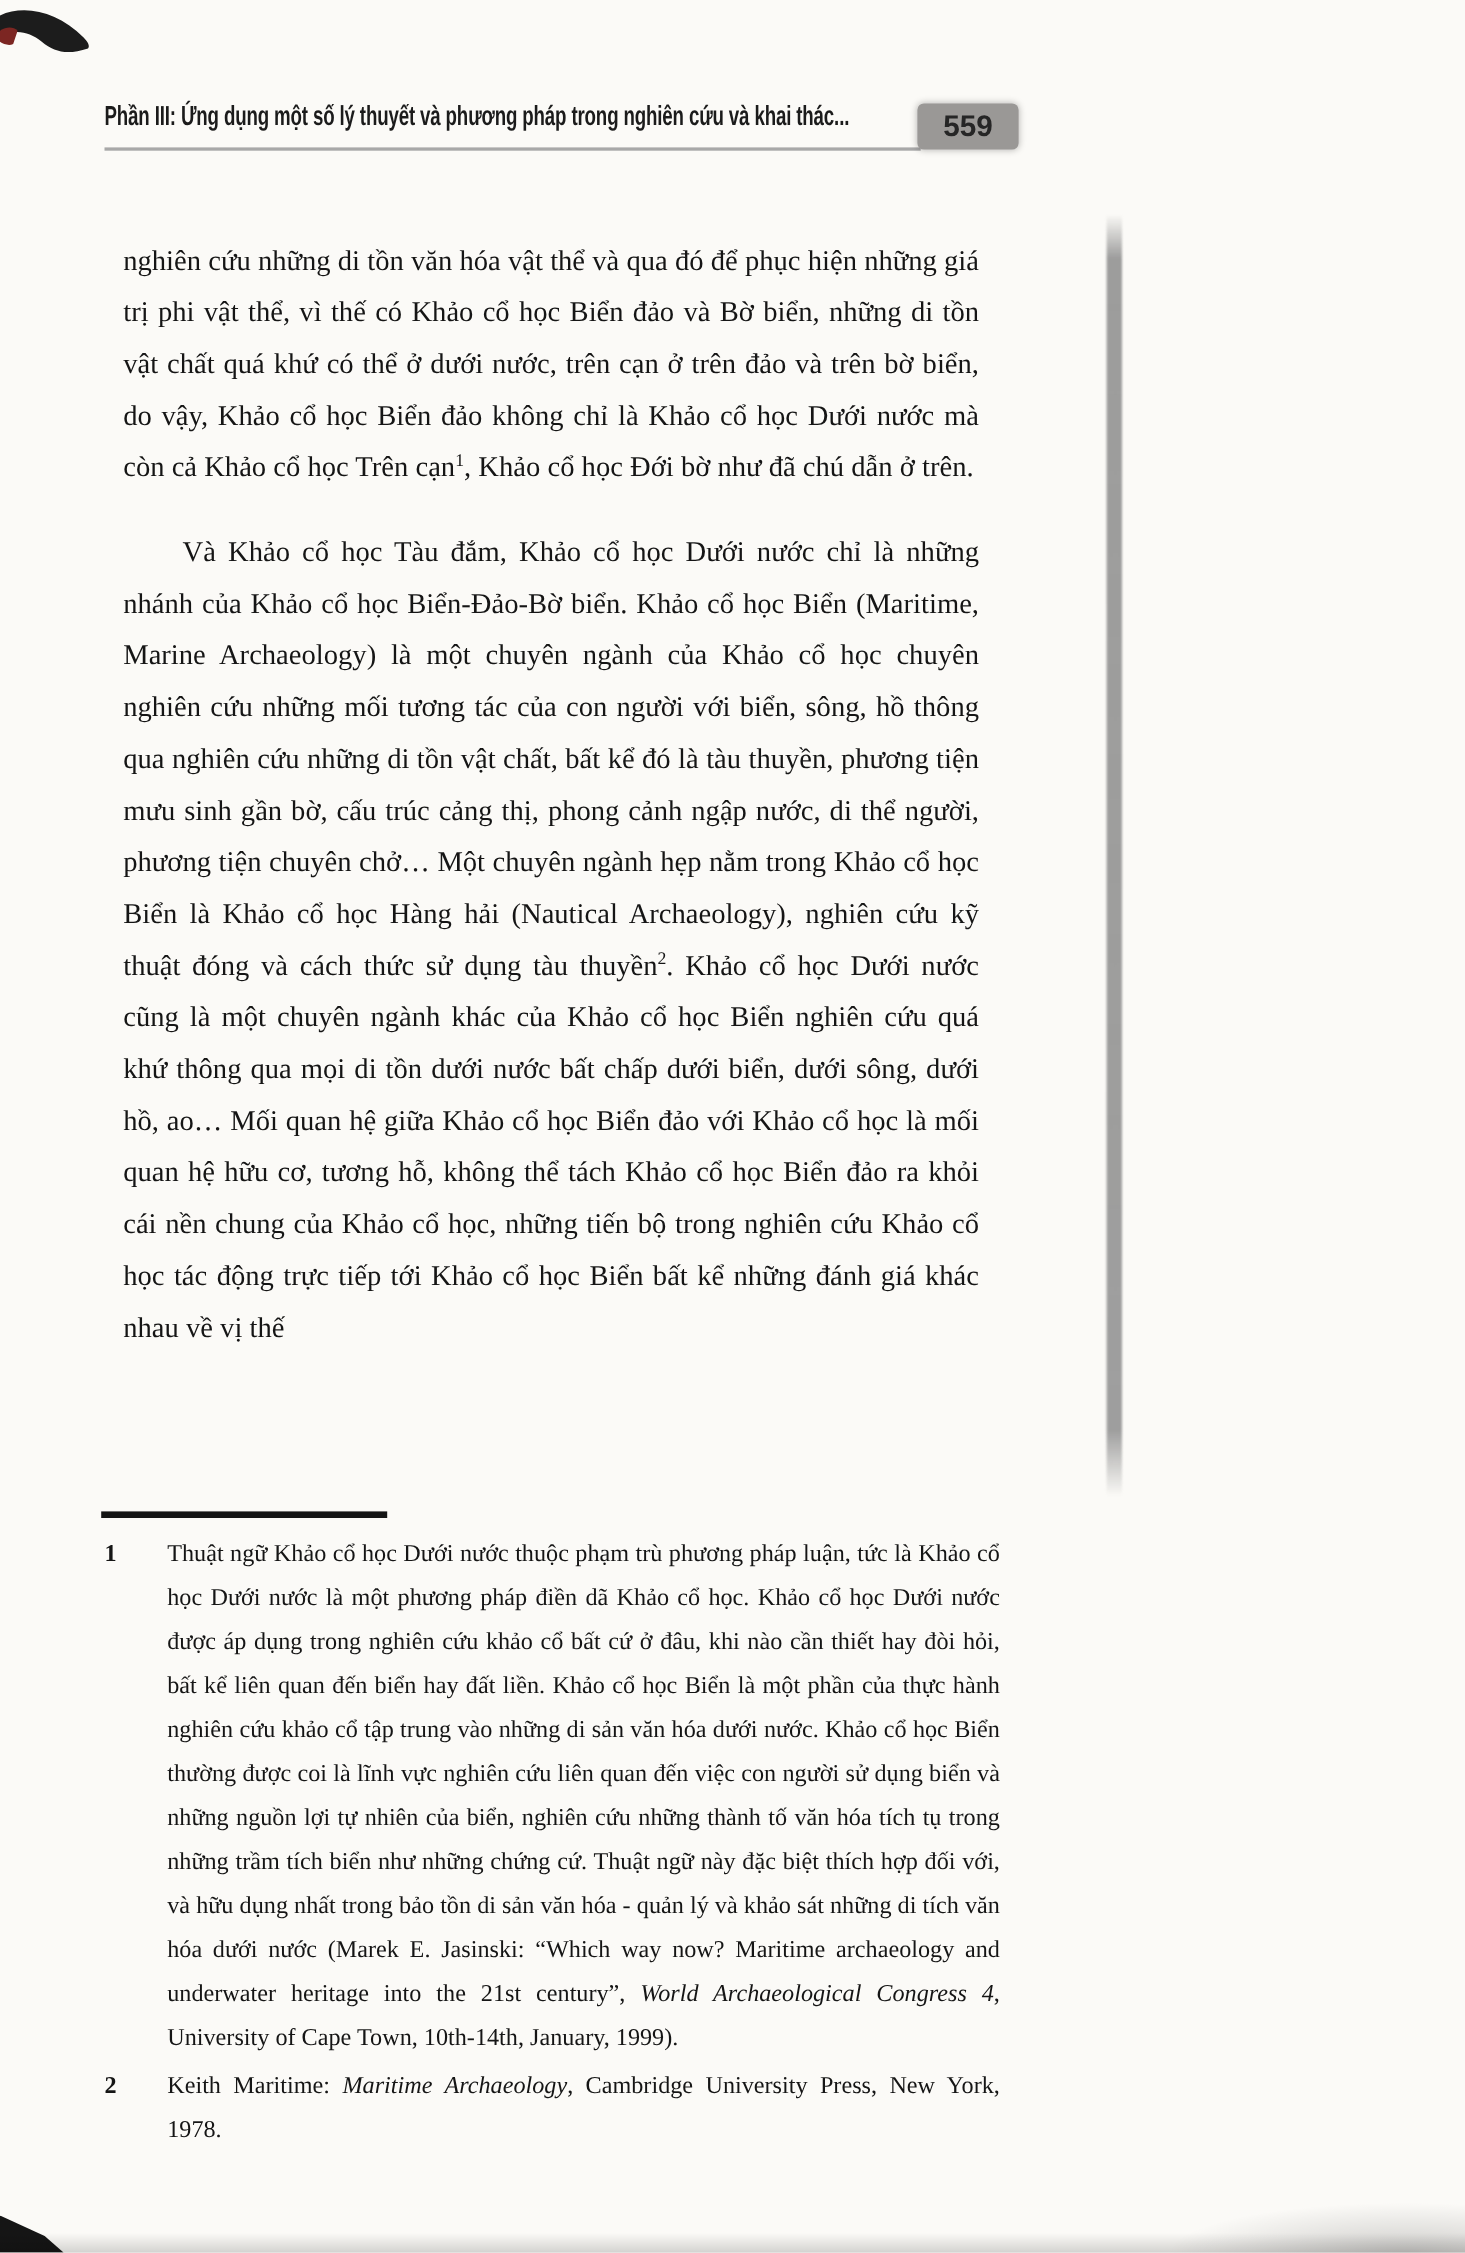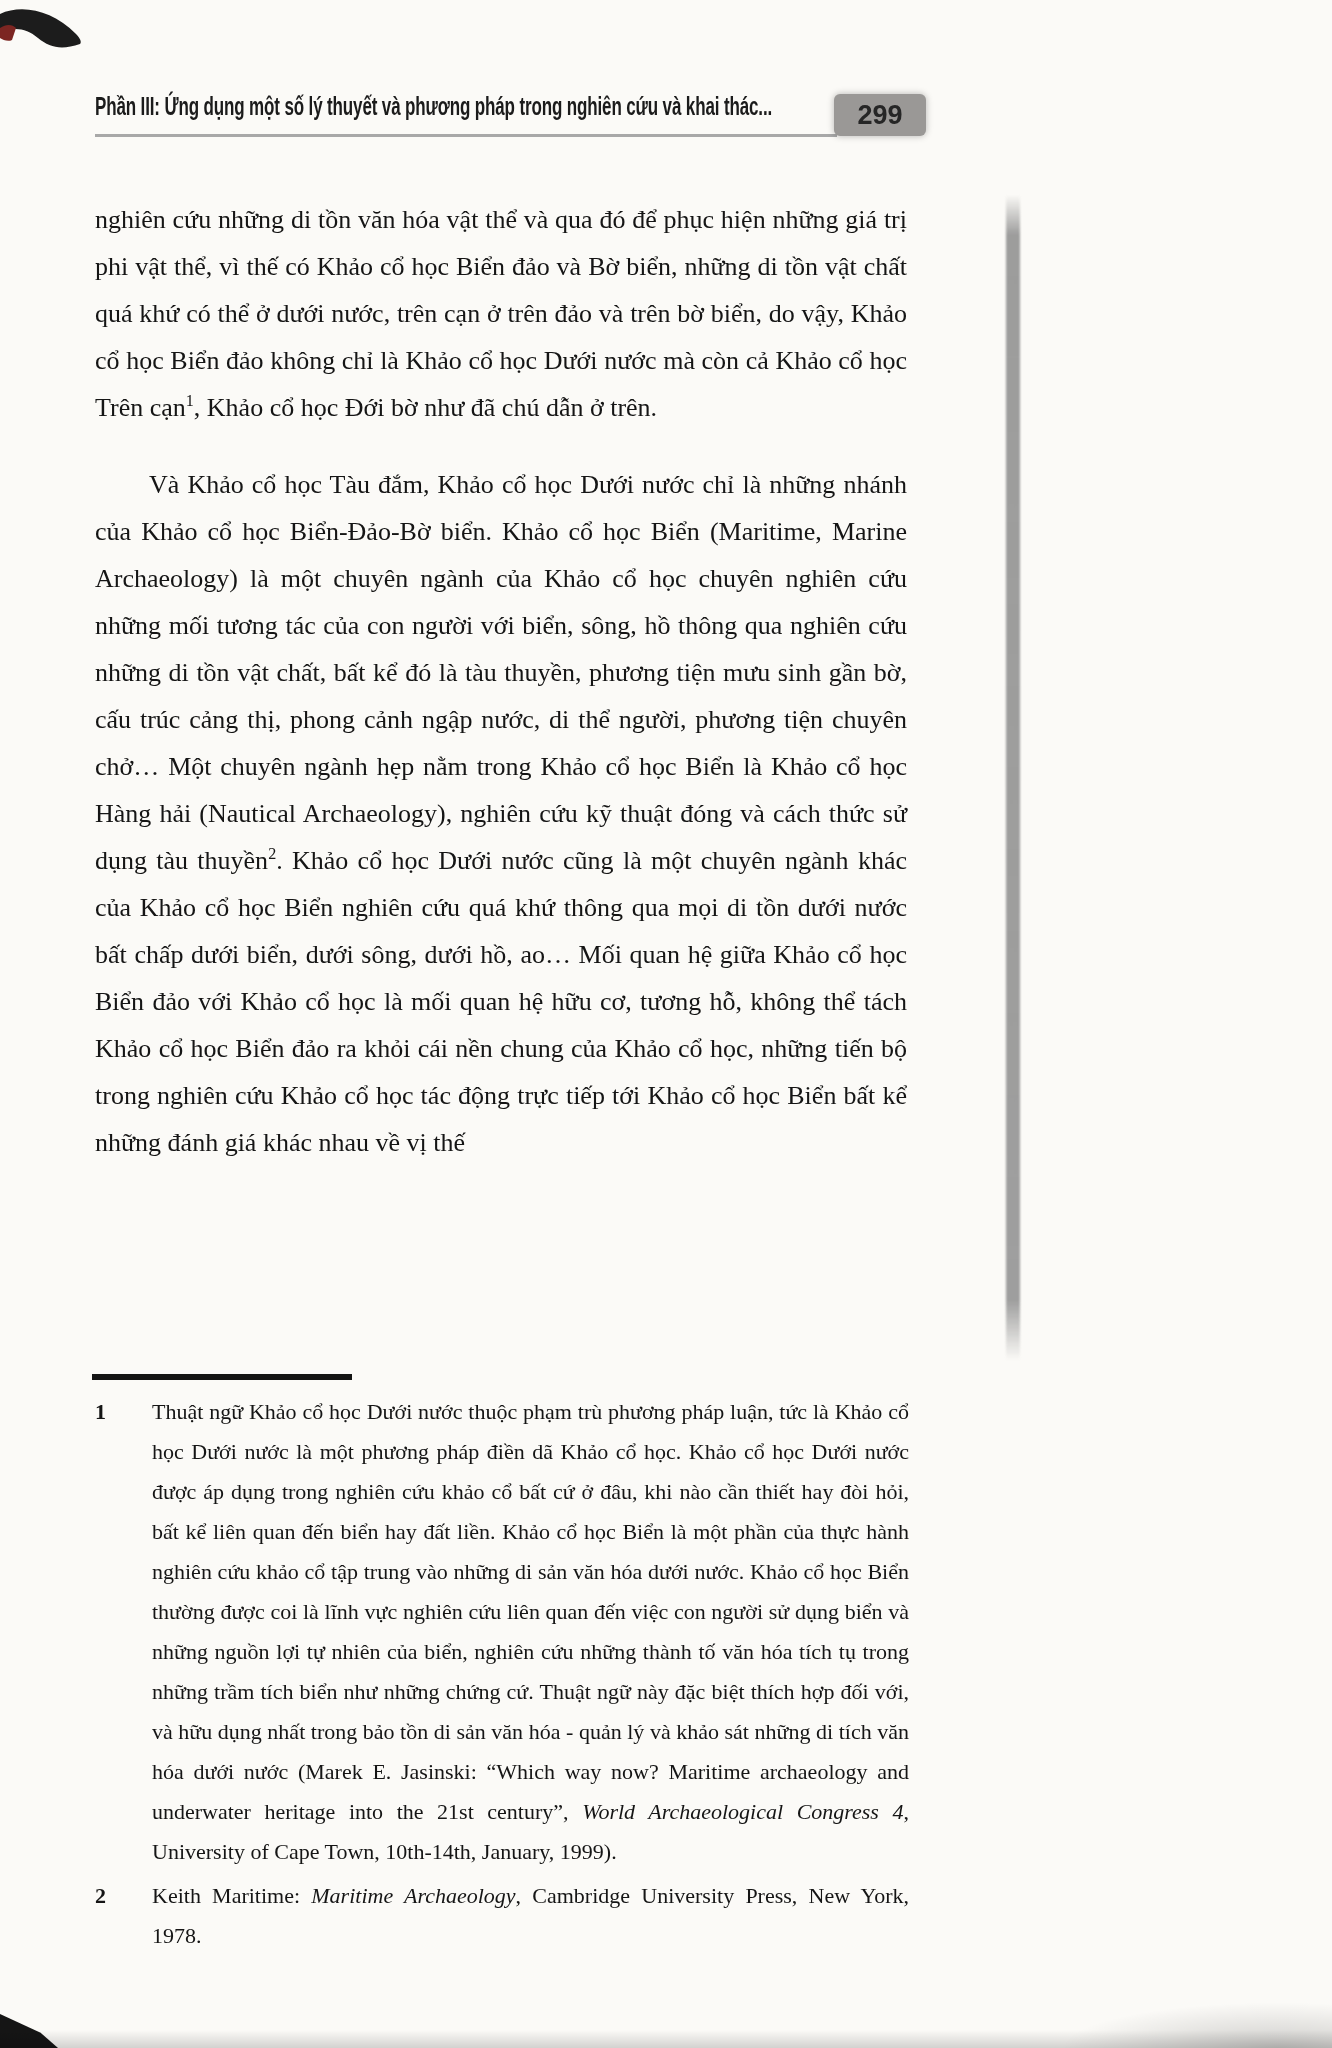--- a/index.html
+++ b/index.html
@@ -34,21 +34,21 @@
     font-weight:700;font-size:27px;color:#262626;
     text-align:center;line-height:42px;
   }
 
   
   .body-text{
     position:absolute;left:95px;top:196px;width:812px;
     font-size:26px;line-height:47px;
     text-align:justify;
   }
-  .body-text p{margin:0;}
+  .body-text p{margin:17px;}
   .body-text p.indent{margin-top:30px;text-indent:54px;}
   sup.fn-ref{font-size:0.62em;vertical-align:super;line-height:0;}
 
   
   .footnote-rule{
     position:absolute;left:92px;top:1374px;width:260px;height:6px;
     background:#141414;
   }
   .footnotes{
     position:absolute;left:95px;top:1392px;width:814px;
@@ -89,21 +89,21 @@
 
 <div class="page">
 
   <svg class="corner-tl" viewBox="0 0 95 60" aria-hidden="true">
     <path d="M0,10 C22,0 52,6 76,30 C80,34 82,38 80,40 C62,46 50,44 38,34 C26,24 12,22 0,30 Z" fill="#1c1c1c"></path>
     <path d="M0,24 C6,20 12,20 16,24 L12,36 C8,38 3,36 0,34 Z" fill="#7c2622"></path>
   </svg>
 
   <div class="header-title">Phần III: Ứng dụng một số lý thuyết và phương pháp trong nghiên cứu và khai thác...</div>
   <div class="header-rule"></div>
-  <div class="page-badge">299</div>
+  <div class="page-badge">559</div>
 
   <div class="body-text">
     <p><span>nghiên cứu những di tồn văn hóa vật thể và qua đó để phục hiện những giá trị phi vật thể, vì thế có Khảo cổ học Biển đảo và Bờ biển, những di tồn vật chất quá khứ có thể ở dưới nước, trên cạn ở trên đảo và trên bờ biển, do vậy, Khảo cổ học Biển đảo không chỉ là Khảo cổ học Dưới nước mà còn cả Khảo cổ học Trên cạn</span><sup class="fn-ref">1</sup><span>, Khảo cổ học Đới bờ như đã chú dẫn ở trên.</span></p>
     <p class="indent"><span>Và Khảo cổ học Tàu đắm, Khảo cổ học Dưới nước chỉ là những nhánh của Khảo cổ học Biển-Đảo-Bờ biển. Khảo cổ học Biển (Maritime, Marine Archaeology) là một chuyên ngành của Khảo cổ học chuyên nghiên cứu những mối tương tác của con người với biển, sông, hồ thông qua nghiên cứu những di tồn vật chất, bất kể đó là tàu thuyền, phương tiện mưu sinh gần bờ, cấu trúc cảng thị, phong cảnh ngập nước, di thể người, phương tiện chuyên chở… Một chuyên ngành hẹp nằm trong Khảo cổ học Biển là Khảo cổ học Hàng hải (Nautical Archaeology), nghiên cứu kỹ thuật đóng và cách thức sử dụng tàu thuyền</span><sup class="fn-ref">2</sup><span>. Khảo cổ học Dưới nước cũng là một chuyên ngành khác của Khảo cổ học Biển nghiên cứu quá khứ thông qua mọi di tồn dưới nước bất chấp dưới biển, dưới sông, dưới hồ, ao… Mối quan hệ giữa Khảo cổ học Biển đảo với Khảo cổ học là mối quan hệ hữu cơ, tương hỗ, không thể tách Khảo cổ học Biển đảo ra khỏi cái nền chung của Khảo cổ học, những tiến bộ trong nghiên cứu Khảo cổ học tác động trực tiếp tới Khảo cổ học Biển bất kể những đánh giá khác nhau về vị thế</span></p>
   </div>
 
   <div class="footnote-rule"></div>
 
   <div class="footnotes">
     <div class="footnote">

